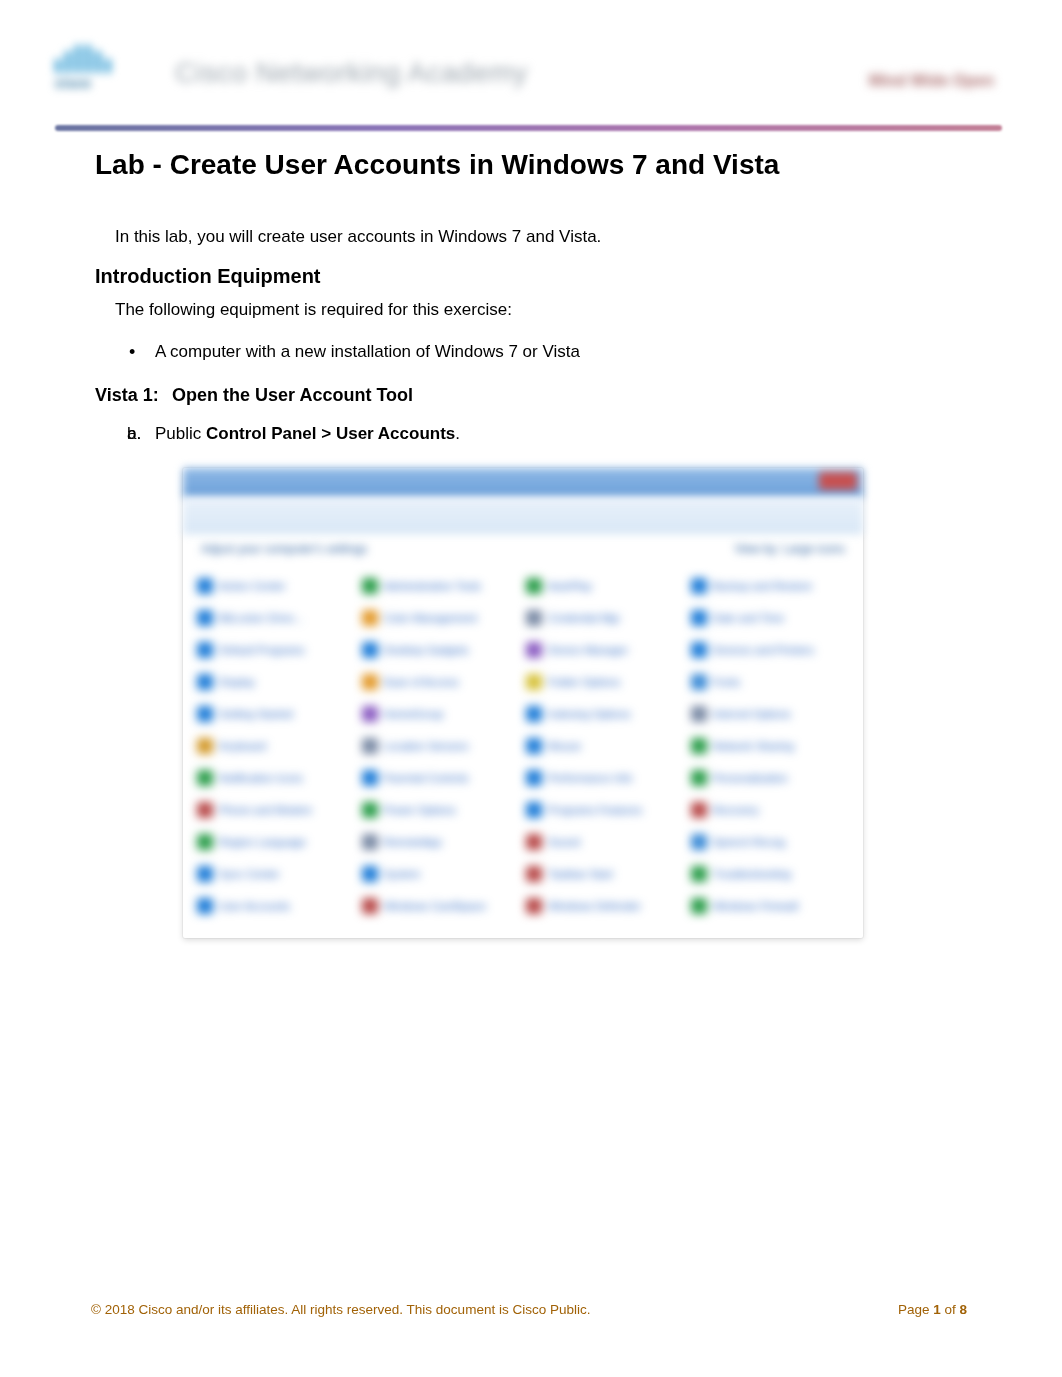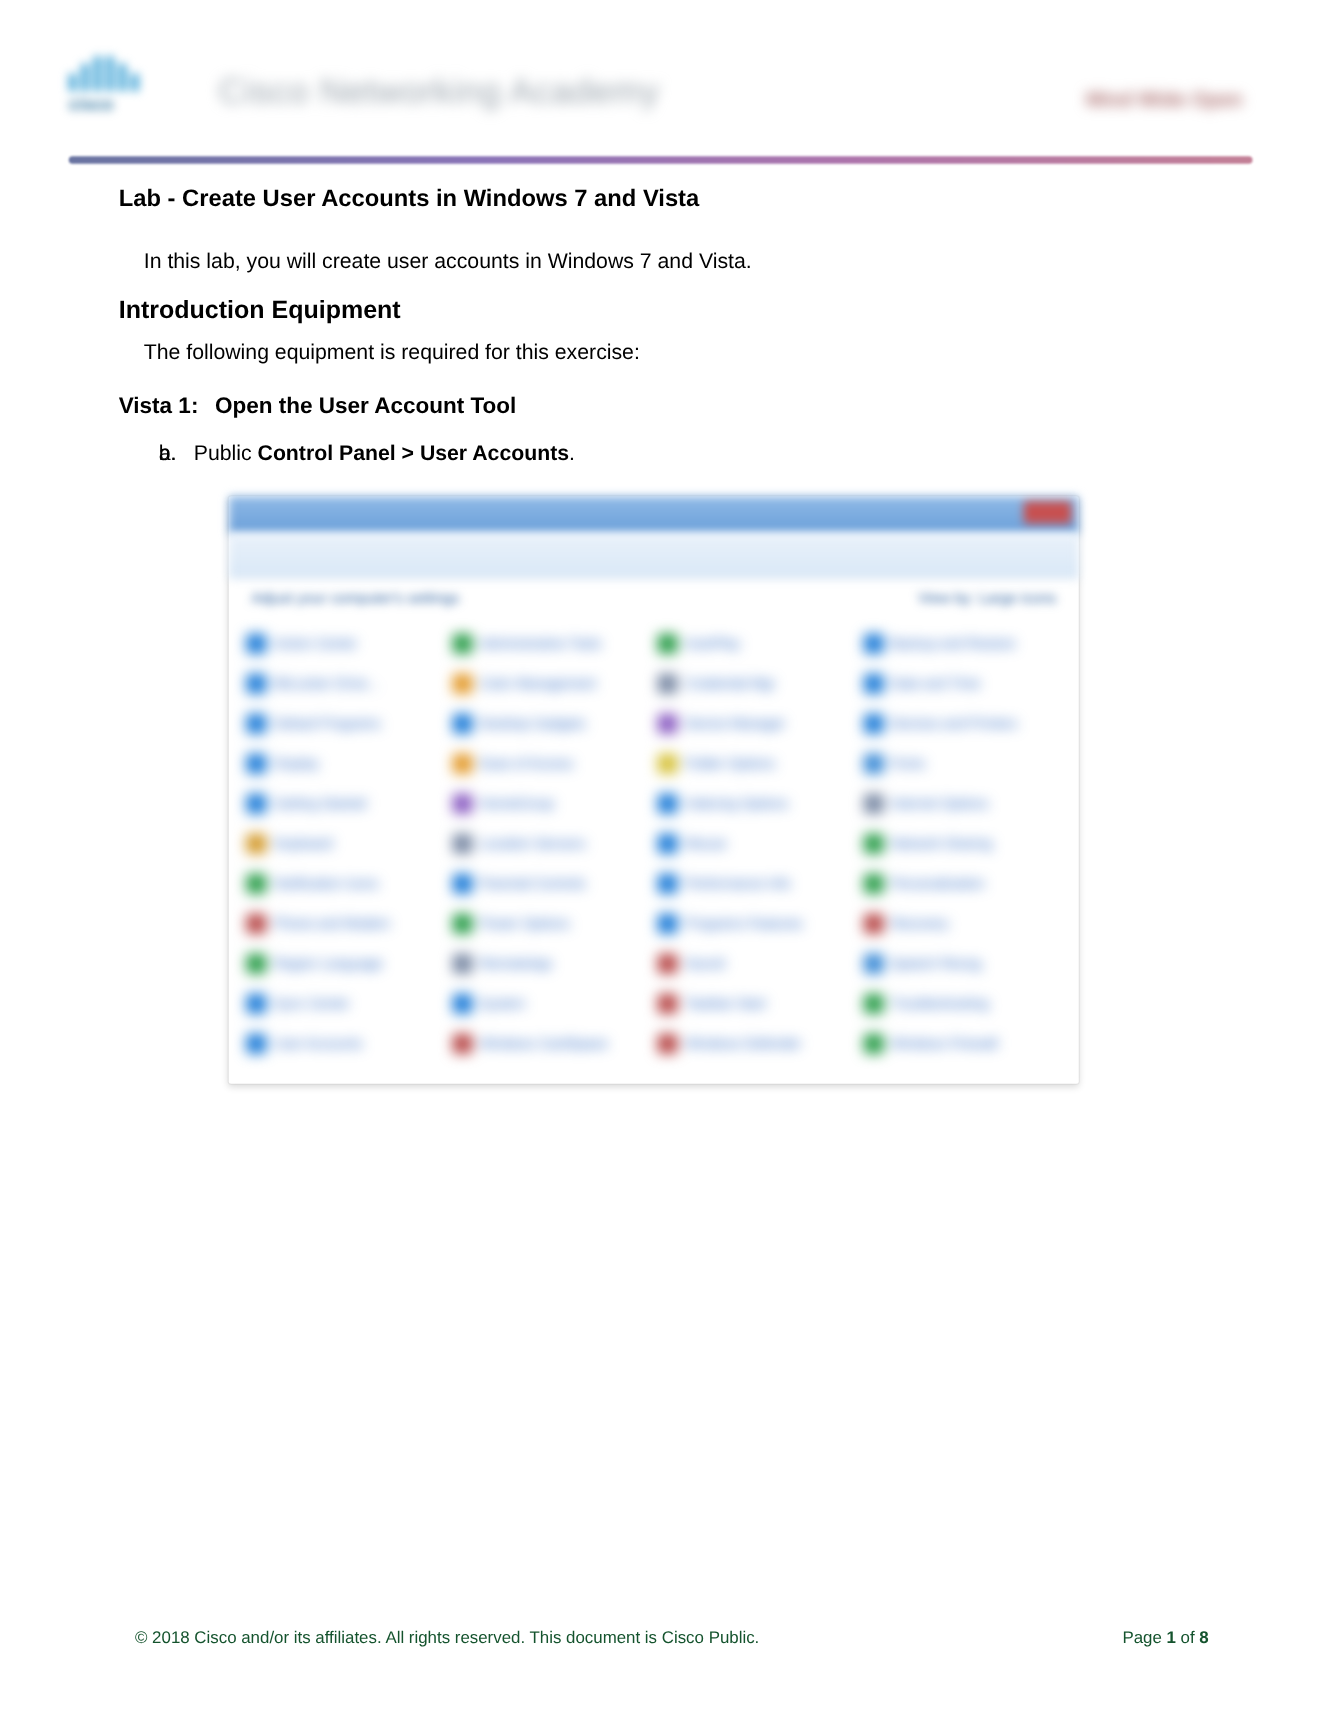--- a/index.html
+++ b/index.html
@@ -75,24 +75,24 @@
     background: linear-gradient(90deg,#2b3a7a 0%,#5a3a9a 35%,#8a3a8a 65%,#aa4a6a 100%);
     border-radius: 3px;
     filter: blur(1px);
     opacity: 0.7;
   }
   
   .content {
     padding: 18px 95px 0 95px;
   }
   h1.lab-title {
-    font-size: 19px;
+    font-size: 28px;
     font-weight: 700;
     color: #000;
-    margin-bottom: 26px;
+    margin-bottom: 44px;
   }
   h2.section {
     font-size: 20px;
     font-weight: 700;
     margin-bottom: 10px;
   }
   p.body {
     font-size: 17px;
     margin: 0 0 16px 20px;
     line-height: 1.4;
@@ -197,26 +197,26 @@
   .cp-label {
     font-size: 11px;
     color: #1f5fbf;
     white-space: nowrap;
     overflow: hidden;
   }
   
   .footer {
     position: absolute;
     bottom: 60px;
-    left: 108px;
+    left: 91px;
     right: 95px;
     display: flex;
     justify-content: space-between;
     font-size: 13.5px;
-    color: #14532d;
+    color: #a16207;
   }
   .footer .page-num .b { font-weight: 700; }
 </style>
 </head>
 <body>
 
 <div class="page">
 
   <div class="banner">
     <div class="banner-logo">
@@ -235,20 +235,23 @@
   </div>
   <div class="banner-rule"></div>
 
   <div class="content">
     <h1 class="lab-title">Lab - Create User Accounts in Windows 7 and Vista</h1>
 
     <p class="body">In this lab, you will create user accounts in Windows 7 and Vista.</p>
 
     <h2 class="section">Introduction Equipment</h2>
     <p class="body">The following equipment is required for this exercise:</p>
+    <ul class="bullets">
+      <li>A computer with a new installation of Windows 7 or Vista</li>
+    </ul>
 
     <h3 class="step">
       <span class="step-label">Vista 1:</span>
       <span>Open the User Account Tool</span>
     </h3>
     <ol class="letters">
       <li>
         <span class="marker">a.</span>
       </li>
       <li>

